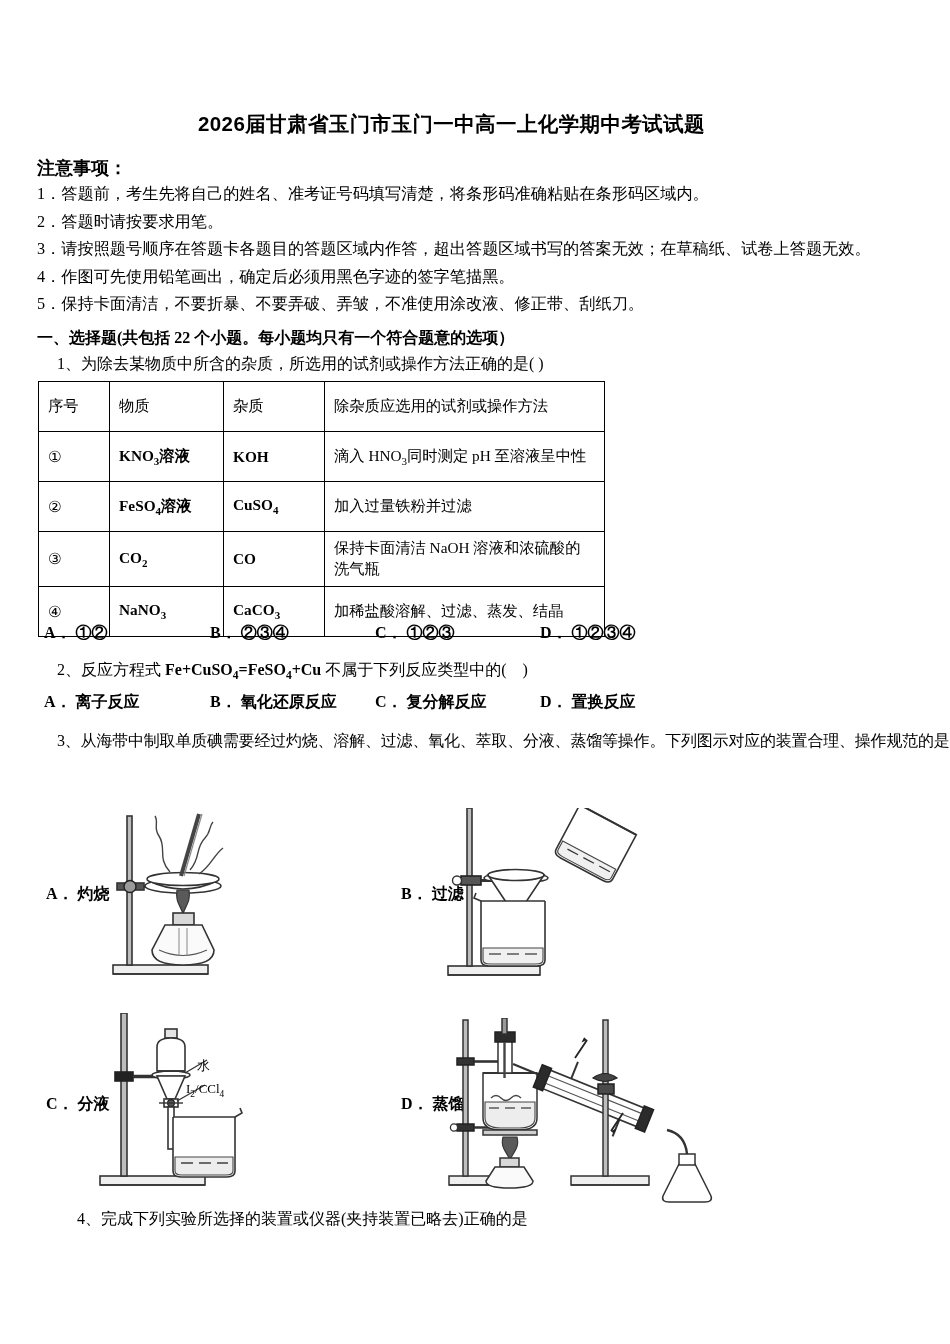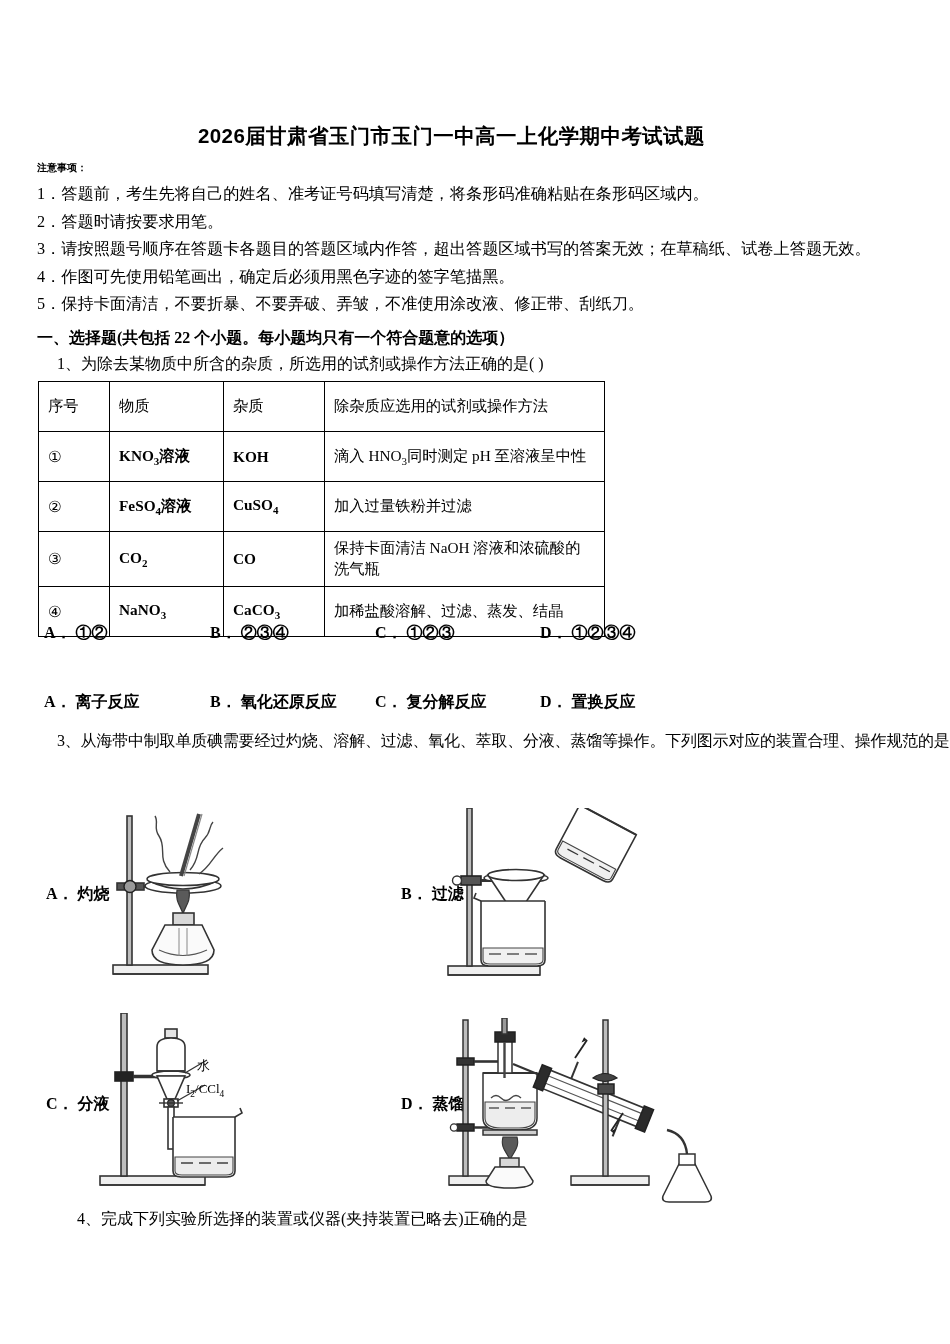--- a/index.html
+++ b/index.html
@@ -19,37 +19,37 @@
     position: relative;
     width: 950px;
     height: 1344px;
     padding: 0;
   }
 
   
   .doc-title {
     position: absolute;
     left: 198px;
-    top: 122px;
+    top: 110px;
     font-family: "Liberation Sans", "DejaVu Sans", sans-serif;
     font-size: 20.5px;
     font-weight: bold;
     letter-spacing: 0.4px;
     white-space: nowrap;
   }
 
   
   .notice {
     position: absolute;
     left: 37px;
     top: 155px;
     width: 890px;
   }
   .notice-head {
-    font-size: 10px;
+    font-size: 18px;
     font-weight: bold;
     line-height: 26px;
     font-family: "Liberation Serif", serif;
   }
   .notice-item {
     font-size: 16.2px;
     line-height: 27.5px;
     white-space: nowrap;
     font-family: "Liberation Serif", serif;
   }
@@ -212,20 +212,21 @@
     </tbody>
   </table>
 
   <div class="opt-row" id="q1-opts">
     <span class="opt" style="left:0px;"><span>A．</span>&nbsp;<span>①②</span></span>
     <span class="opt" style="left:166px;"><span>B．</span>&nbsp;<span>②③④</span></span>
     <span class="opt" style="left:331px;"><span>C．</span>&nbsp;<span>①②③</span></span>
     <span class="opt" style="left:496px;font-family:Liberation Serif, serif;"><span>D．</span>&nbsp;<span>①②③④</span></span>
   </div>
 
+  <div class="q-stem" id="q2-stem">2、反应方程式 <span class="bolden">Fe+CuSO<sub>4</sub>=FeSO<sub>4</sub>+Cu</span> 不属于下列反应类型中的(&nbsp;&nbsp;&nbsp;&nbsp;)</div>
 
   <div class="opt-row" id="q2-opts">
     <span class="opt" style="left:0px;"><span>A．</span>&nbsp;<span>离子反应</span></span>
     <span class="opt" style="left:166px;"><span>B．</span>&nbsp;<span>氧化还原反应</span></span>
     <span class="opt" style="left:331px;"><span>C．</span>&nbsp;<span>复分解反应</span></span>
     <span class="opt" style="left:496px;"><span>D．</span>&nbsp;<span>置换反应</span></span>
   </div>
 
   <div class="q-stem" id="q3-stem">3、从海带中制取单质碘需要经过灼烧、溶解、过滤、氧化、萃取、分液、蒸馏等操作。下列图示对应的装置合理、操作规范的是</div>
 

